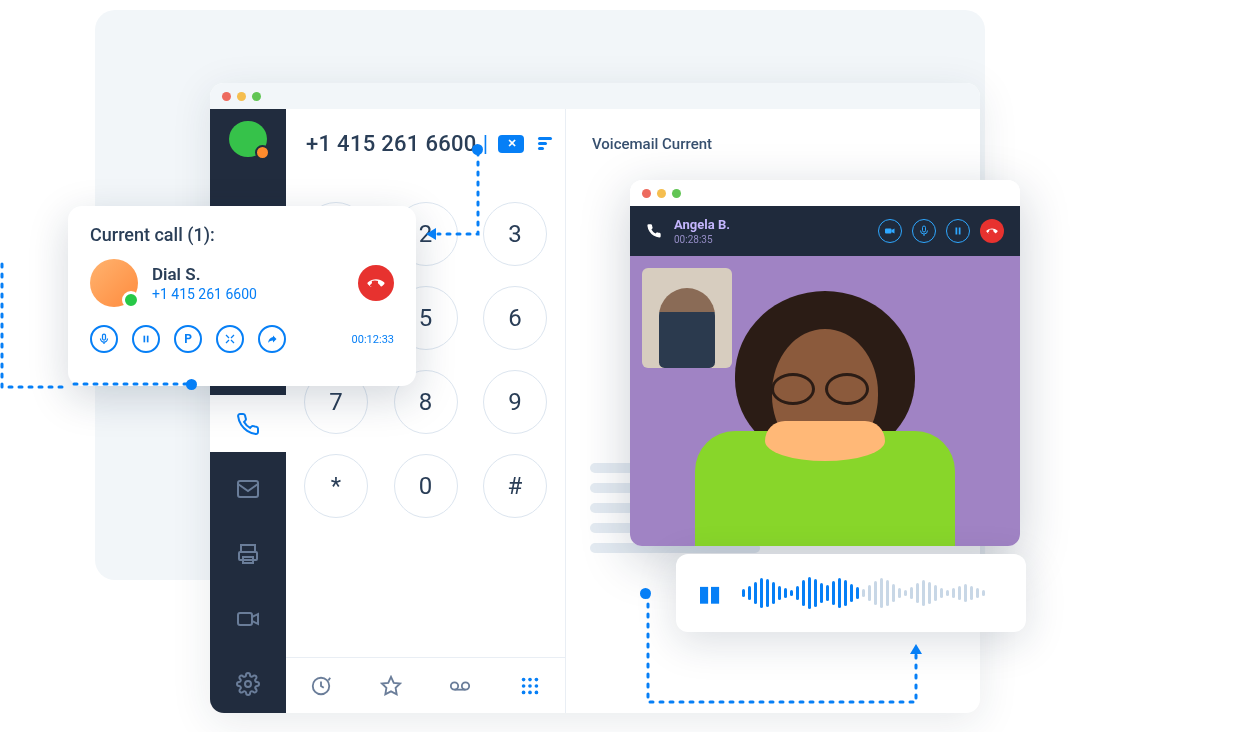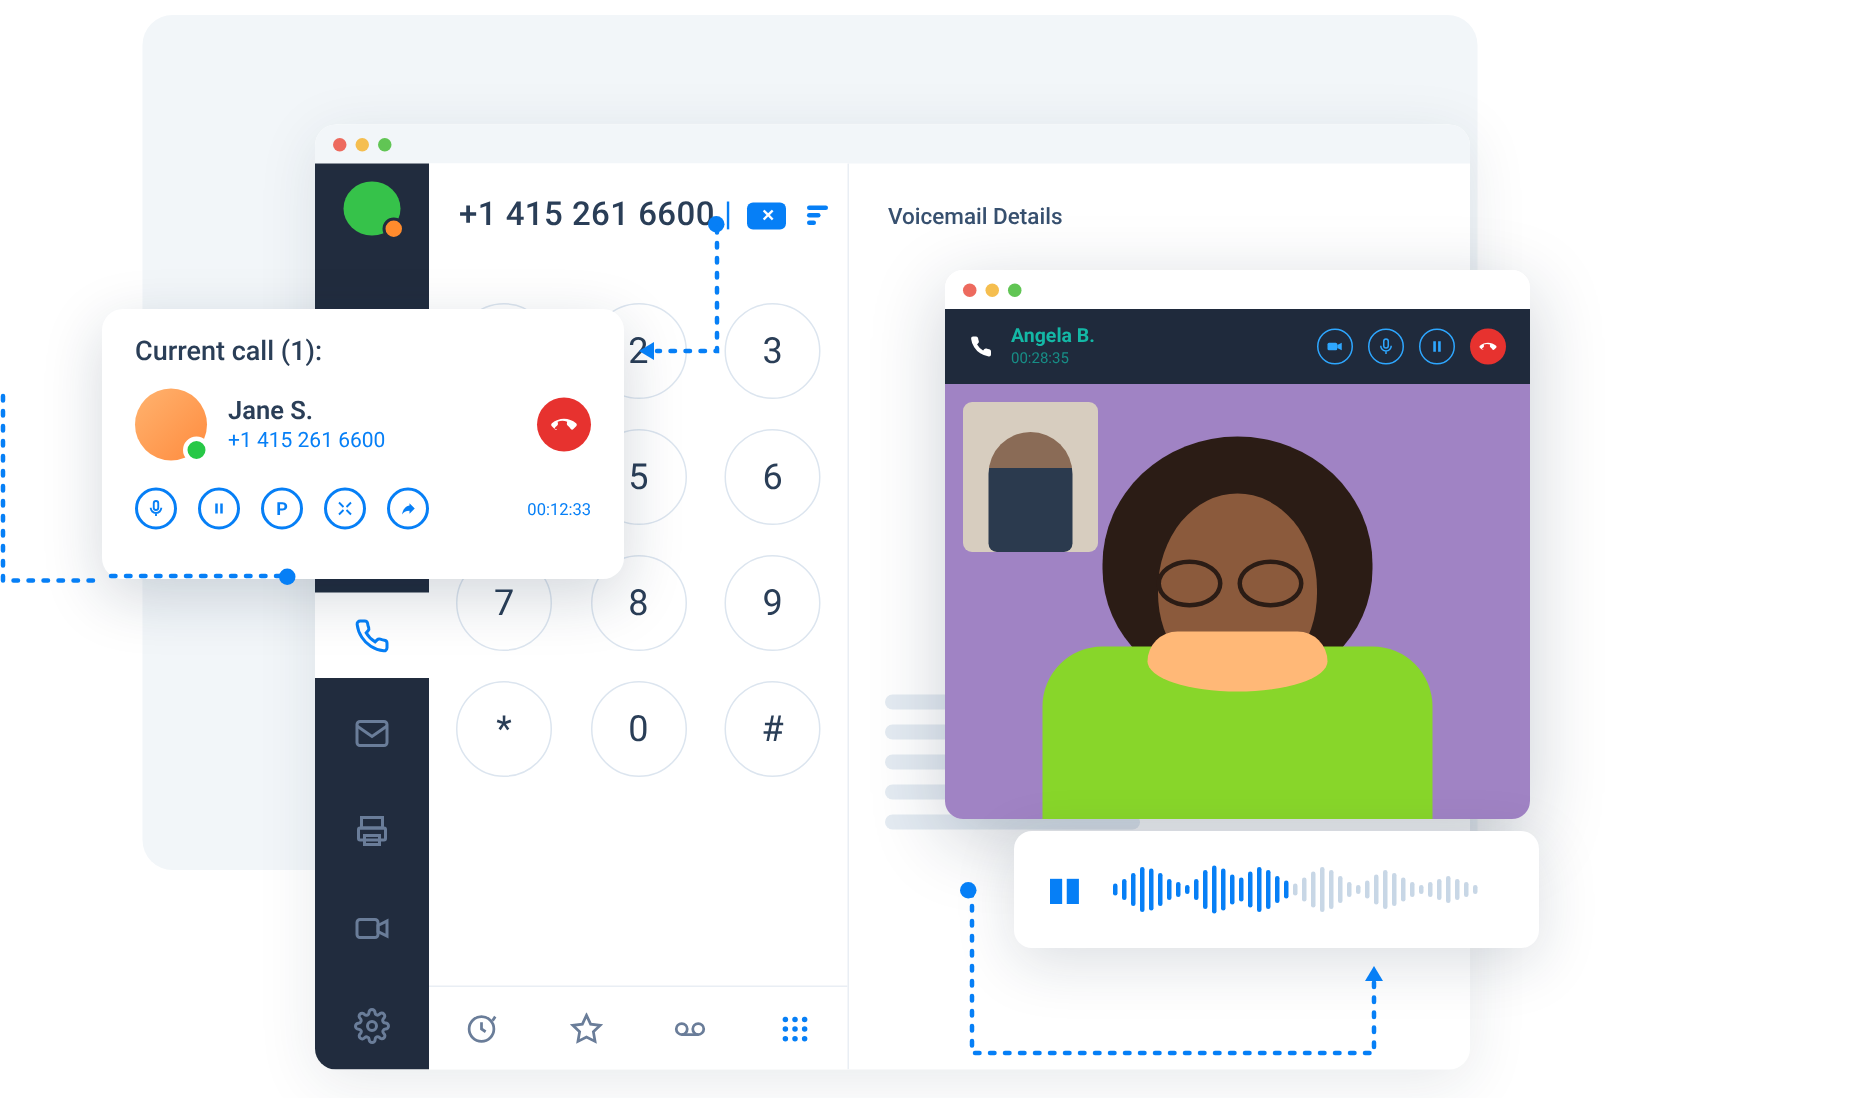--- a/index.html
+++ b/index.html
@@ -60,21 +60,21 @@
   .call-num{ color:#067ff6; font-size:14px; margin-top:2px;}
   .hangup{ margin-left:auto; width:36px;height:36px;border-radius:50%; background:#e7322f; display:flex;align-items:center;justify-content:center;cursor:pointer;}
   .hangup svg{width:18px;height:18px;}
   .call-controls{ display:flex; align-items:center; gap:14px; margin-top:18px;}
   .cc{ width:28px;height:28px;border-radius:50%; border:2px solid #067ff6; display:flex;align-items:center;justify-content:center; color:#067ff6; cursor:pointer; font-size:12px; font-weight:700;}
   .call-timer{ margin-left:auto; color:#067ff6; font-size:11px;}
 
   
   .video-window{ position:absolute; left:630px; top:180px; width:390px; background:#fff; border-radius:12px; box-shadow:0 14px 50px rgba(18,37,66,.22); overflow:hidden;}
   .video-window .titlebar{background:#fff;}
-  .video-bar{ height:50px; background:#1f2a3c; color:#14b8a6; display:flex; align-items:center; padding:0 16px; gap:12px;}
+  .video-bar{ height:50px; background:#1f2a3c; color:#c4b5fd; display:flex; align-items:center; padding:0 16px; gap:12px;}
   .video-bar .vname{font-size:13px; font-weight:700;}
   .video-bar .vtime{font-size:10px; opacity:.7; margin-top:2px;}
   .video-bar .vctrls{ margin-left:auto; display:flex; gap:10px;}
   .vic{width:24px;height:24px;border-radius:50%;display:flex;align-items:center;justify-content:center;cursor:pointer;}
   .vic svg{width:12px;height:12px;}
   .vic.blue{border:1.5px solid #2ea7ff;color:#2ea7ff;}
   .vic.red{background:#e7322f;color:#fff;}
   .video-area{ height:290px; background:#a083c4; position:relative;}
   .pip{ position:absolute; left:12px; top:12px; width:90px; height:100px; background:#d7cdbf; border-radius:6px; display:flex;align-items:flex-end;justify-content:center;}
   .pip .pip-person{ width:56px;height:80px; background:linear-gradient(#8a6b56 30%, #2b3a4e 30%); border-radius:30px 30px 6px 6px;}
@@ -210,36 +210,36 @@
             <circle cx="12" cy="12" r="2"></circle>
             <circle cx="19" cy="12" r="2"></circle>
             <circle cx="5" cy="19" r="2"></circle>
             <circle cx="12" cy="19" r="2"></circle>
             <circle cx="19" cy="19" r="2"></circle>
           </svg>
         </div>
     </div>
   </div>
 
-  <div class="vm-header">Voicemail Details</div>
+  <div class="vm-header">Voicemail Current</div>
   <div class="fake-lines">
     <span style="width:190px"></span>
       <span style="width:200px"></span>
       <span style="width:185px"></span>
       <span style="width:200px"></span>
       <span style="width:170px"></span>
   </div>
 </div>
 
 <div class="call-card">
   <h4>Current call (1):</h4>
   <div class="call-row">
     <div class="cav"></div>
     <div>
-      <div class="call-name">Jane S.</div>
+      <div class="call-name">Dial S.</div>
       <div class="call-num">+1 415 261 6600</div>
     </div>
     <div class="hangup">
       <svg viewBox="0 0 24 24" fill="#fff">
           <path d="M21 15.5c-1.4.3-2.8.3-4.1.1-.7-.1-1.3.2-1.7.8l-1 1.4c-2.6-1.3-4.7-3.4-6-6l1.4-1c.6-.4.9-1 .8-1.7-.2-1.3-.2-2.7.1-4.1C10.7 4 10 3.2 9 3.2H5.5C4.4 3.2 3.5 4.1 3.6 5.2 4.1 13.3 10.7 19.9 18.8 20.4c1.1.1 2-.8 2-1.9V15c0-1-.8-1.7-1.8-1.5z" transform="rotate(135 12 12)"></path>
         </svg>
     </div>
   </div>
   <div class="call-controls">
     <div class="cc">

